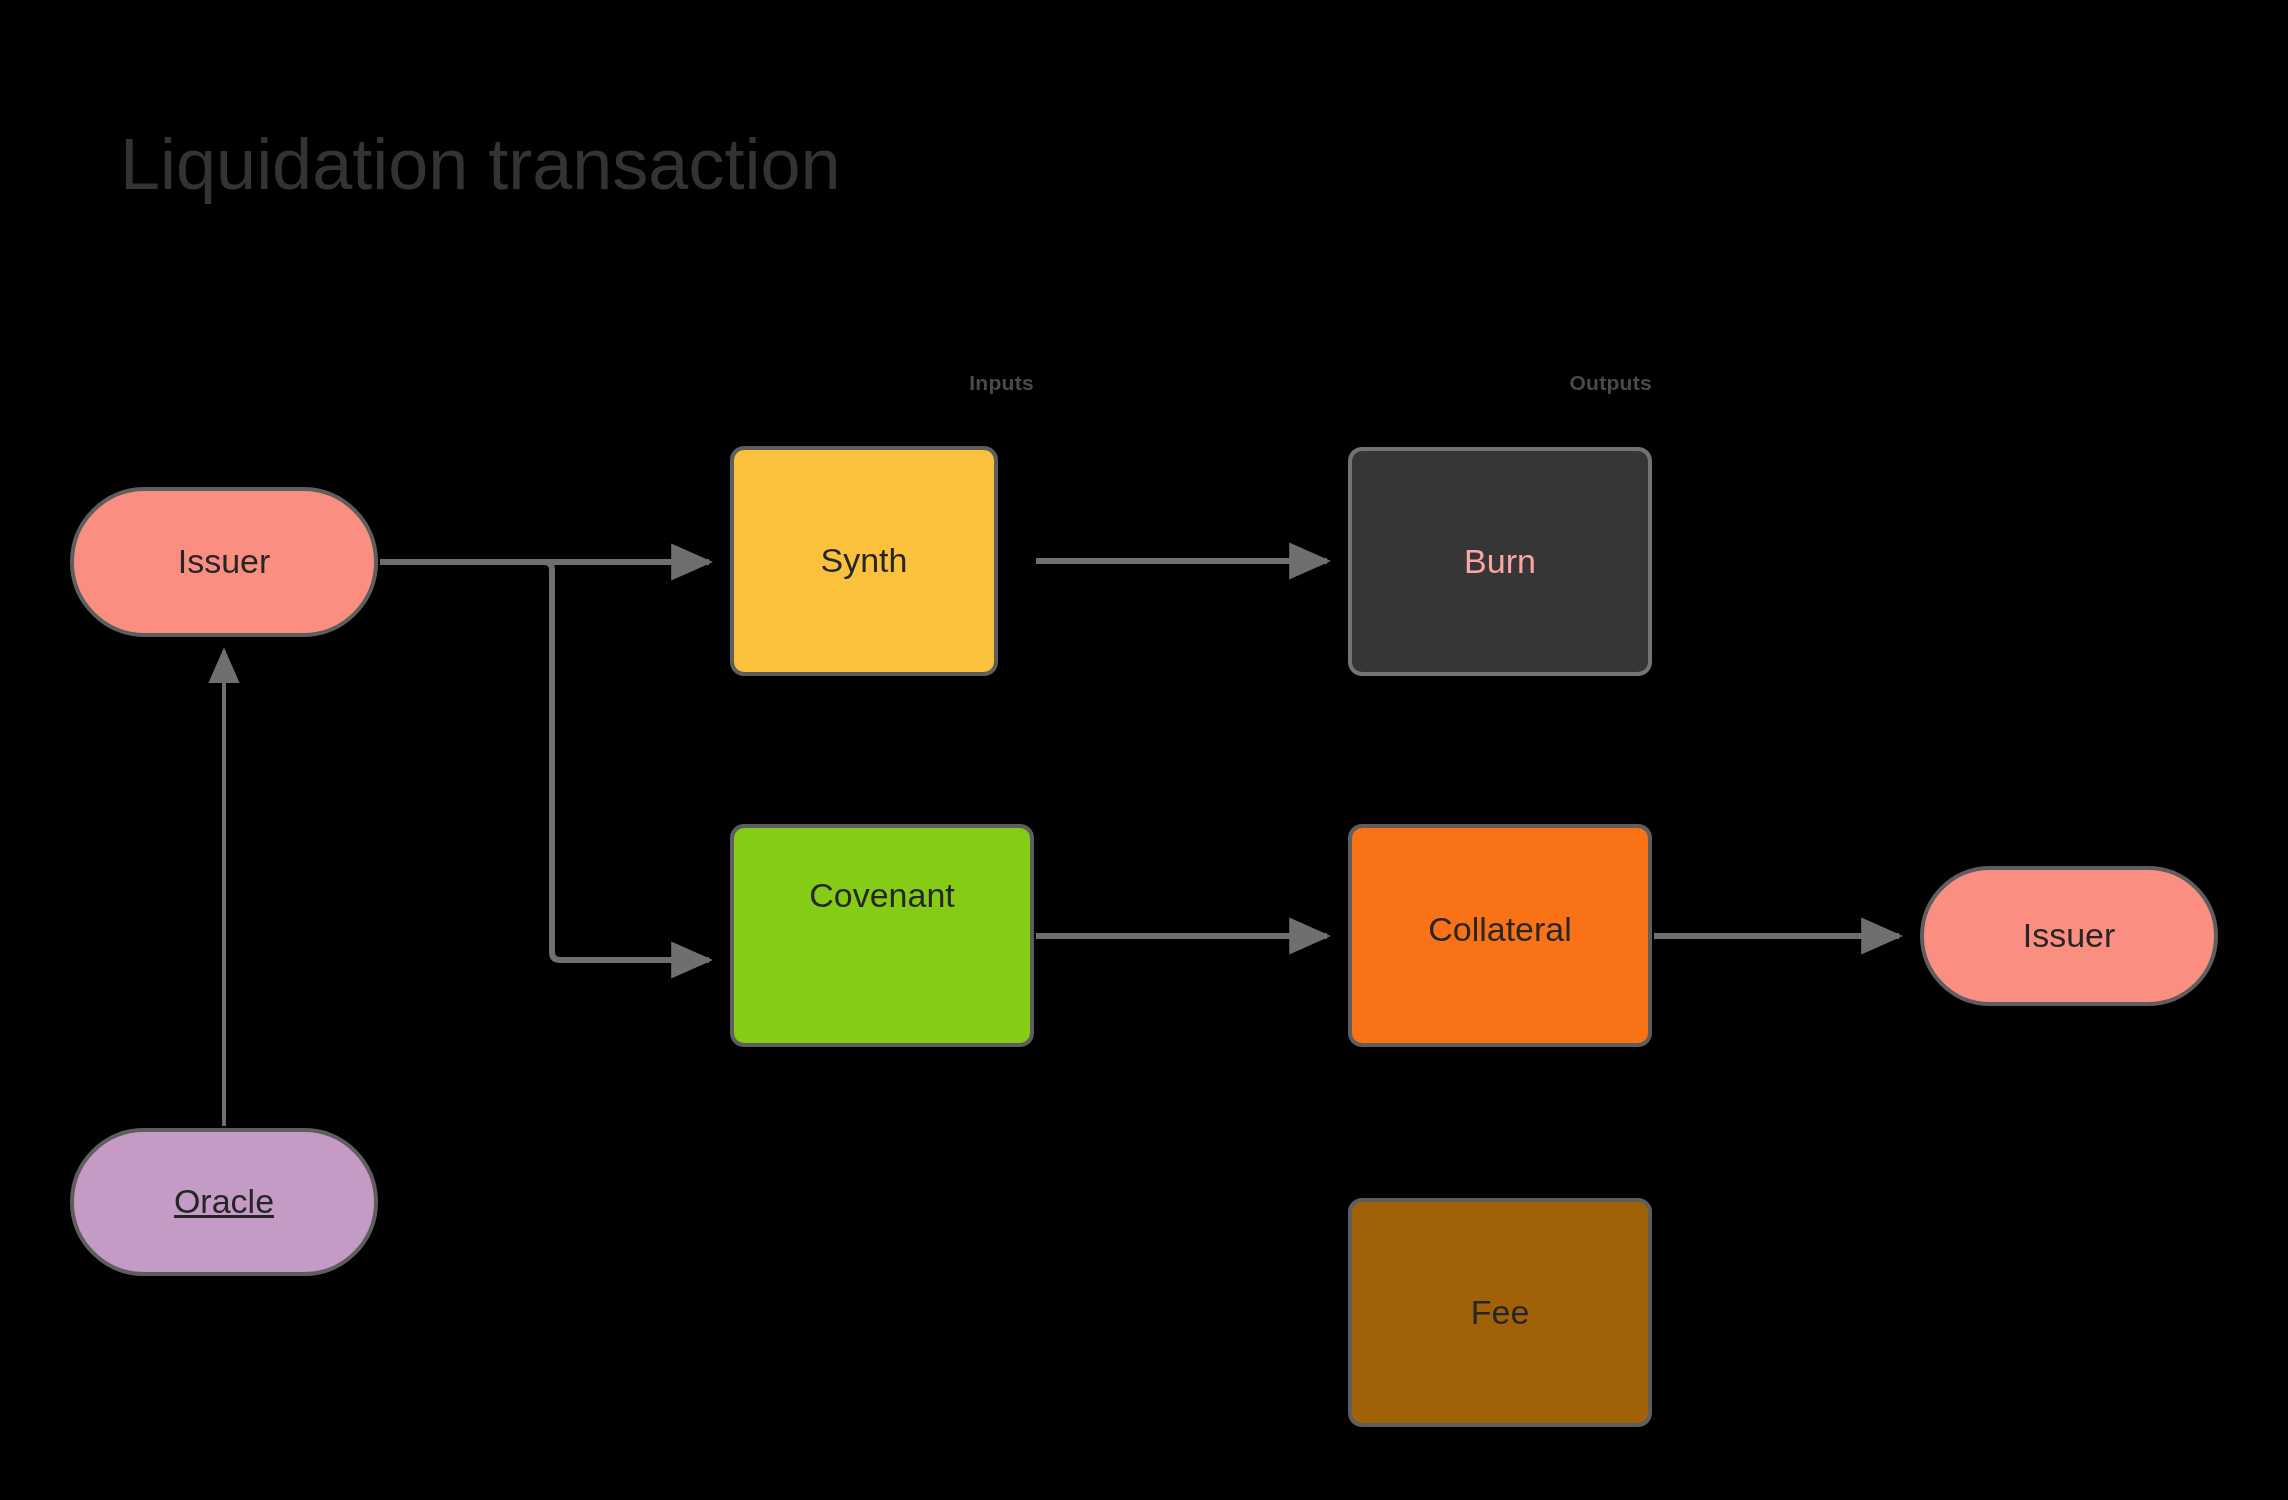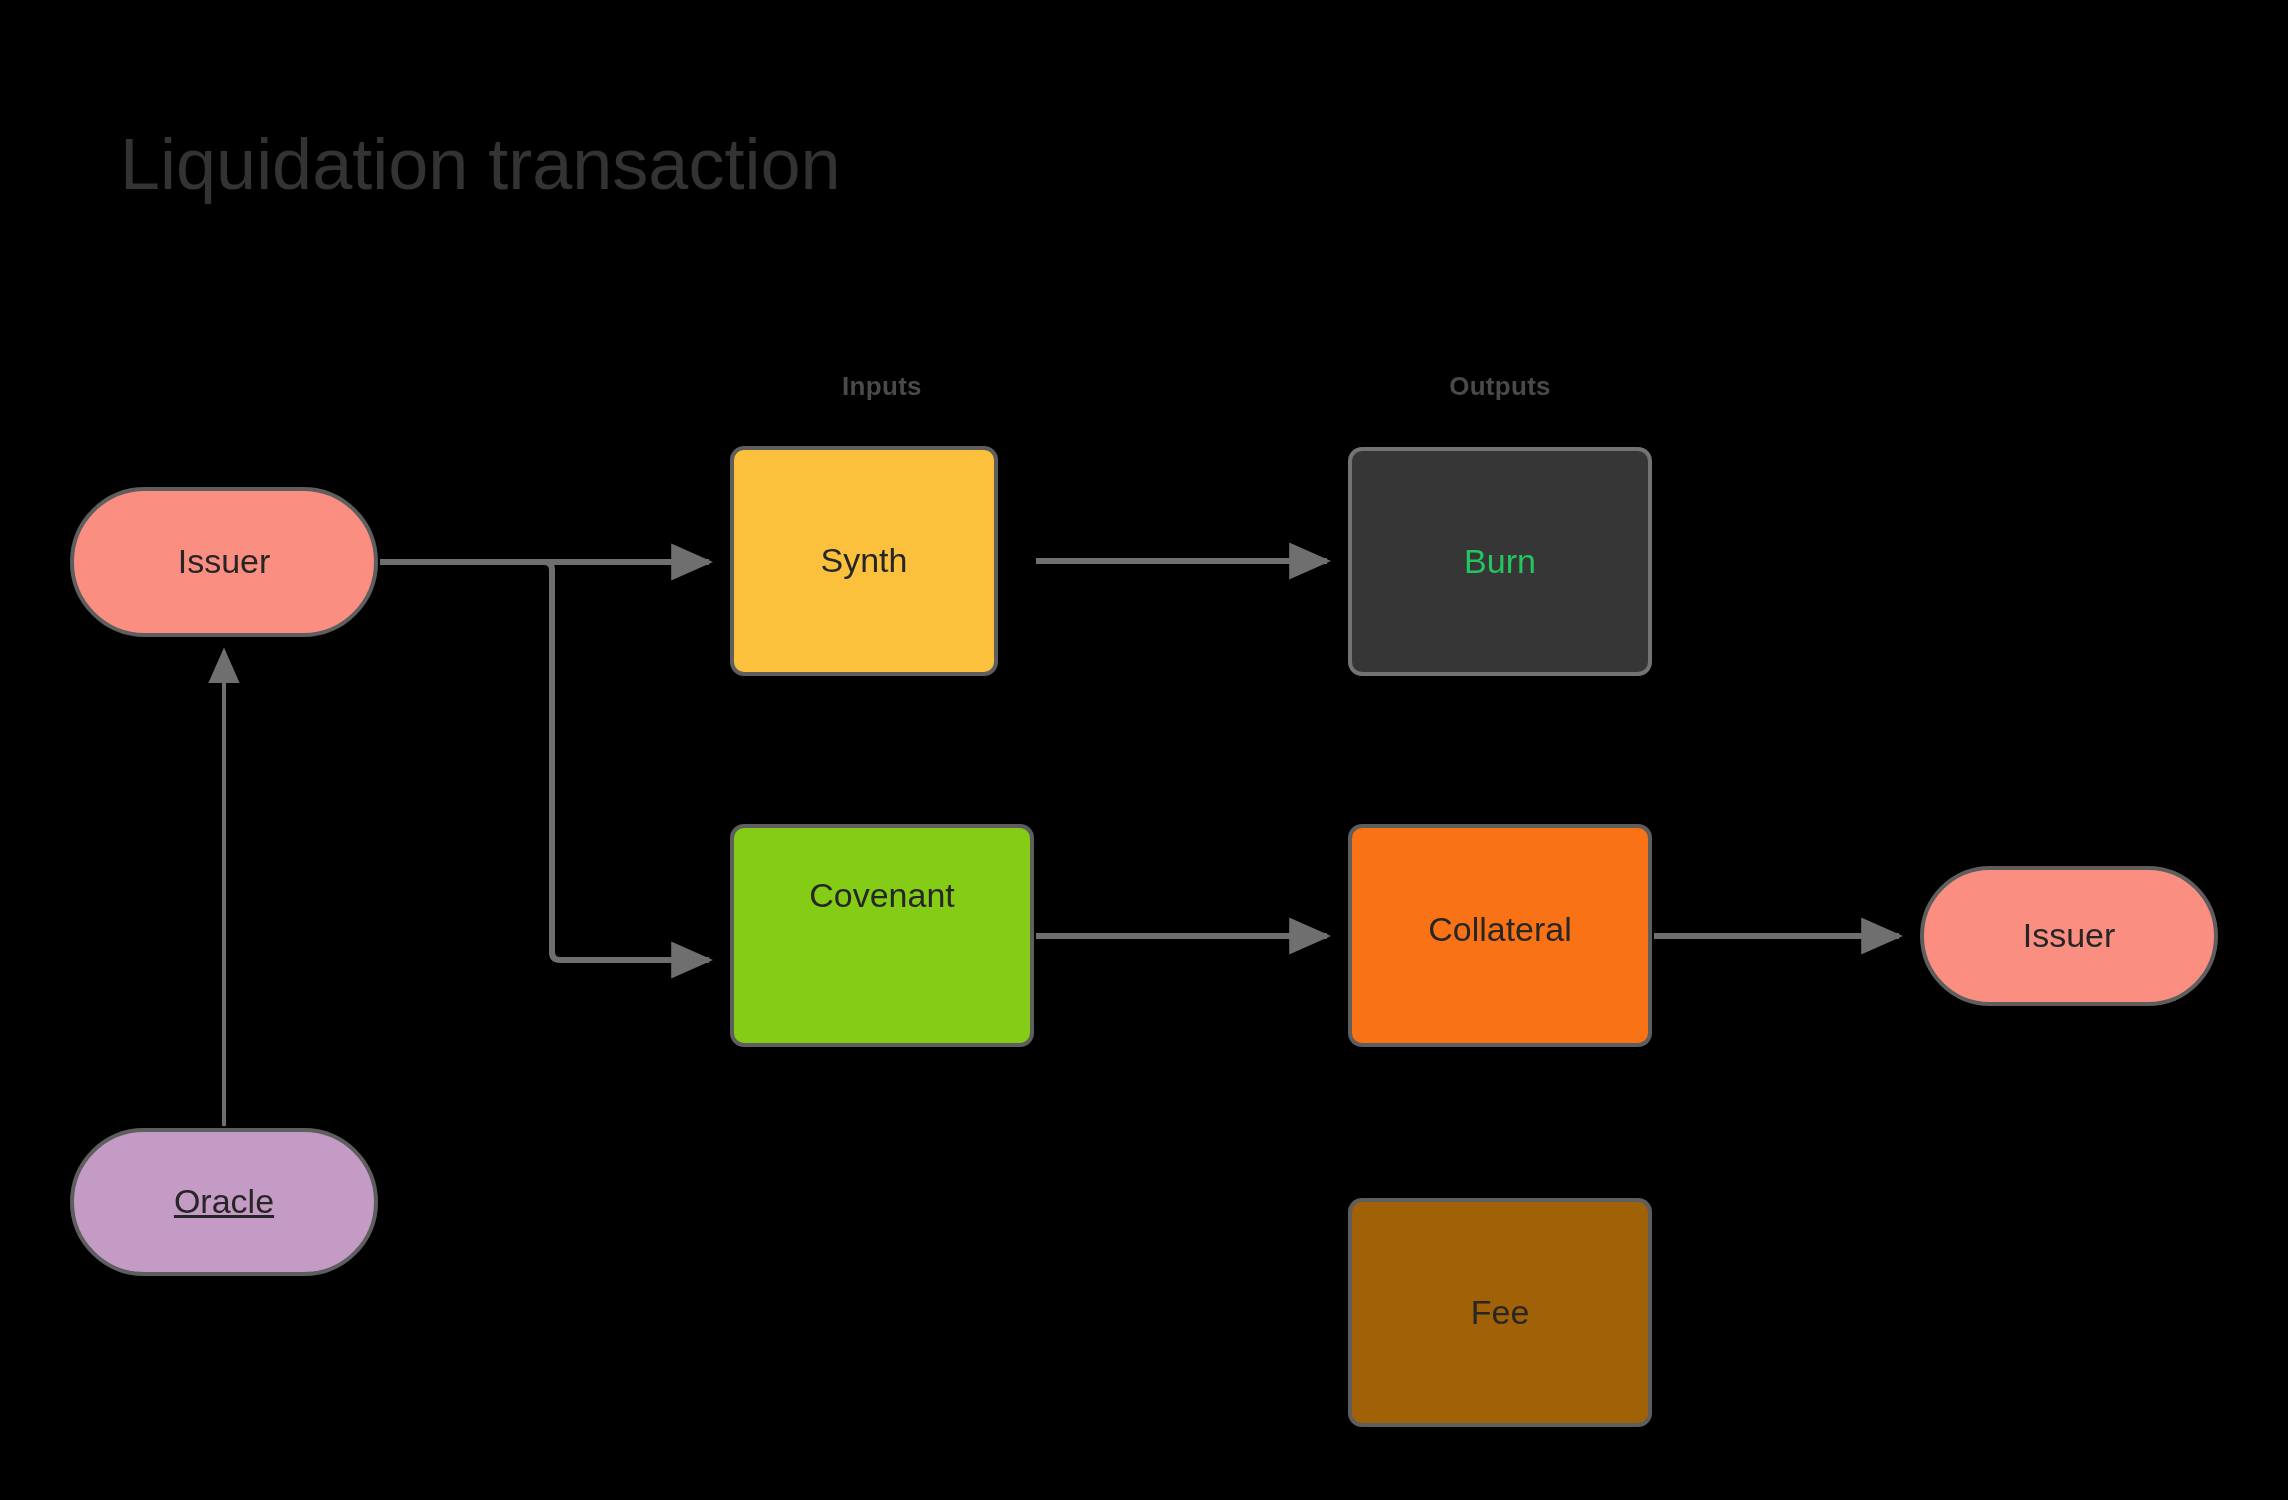--- a/index.html
+++ b/index.html
@@ -32,25 +32,25 @@
     line-height: 1.0;
     font-weight: 400;
     color: #333333;
     letter-spacing: 0px;
     white-space: nowrap;
   }
 
   
   .col-label {
     position: absolute;
-    font-size: 26px;
+    font-size: 21px;
     font-weight: bold;
     color: #4a4a4a;
     letter-spacing: 0.3px;
-    text-align: center;
+    text-align: right;
     white-space: nowrap;
   }
   #label-inputs  { left: 730px;  top: 371px; width: 304px; }
   #label-outputs { left: 1348px; top: 371px; width: 304px; }
 
   
   #edges {
     position: absolute;
     left: 0;
     top: 0;
@@ -68,21 +68,21 @@
     justify-content: center;
     border: 4px solid #5e5e5e;
     font-size: 34px;
     color: #262626;
     text-align: center;
     line-height: 1.15;
   }
   .node.rect    { border-radius: 14px; }
   .node.stadium { border-radius: 999px; text-align: right; }
 
-  .node.dark { color: #22c55e; }
+  .node.dark { color: #fca5a5; }
 
   
   #node-issuer-in {
     left: 70px;  top: 487px;  width: 308px; height: 150px;
     background: #FA8E80;
   }
   #node-oracle {
     left: 70px;  top: 1128px; width: 308px; height: 148px;
     background: #C39BC4;
     text-decoration: underline;

